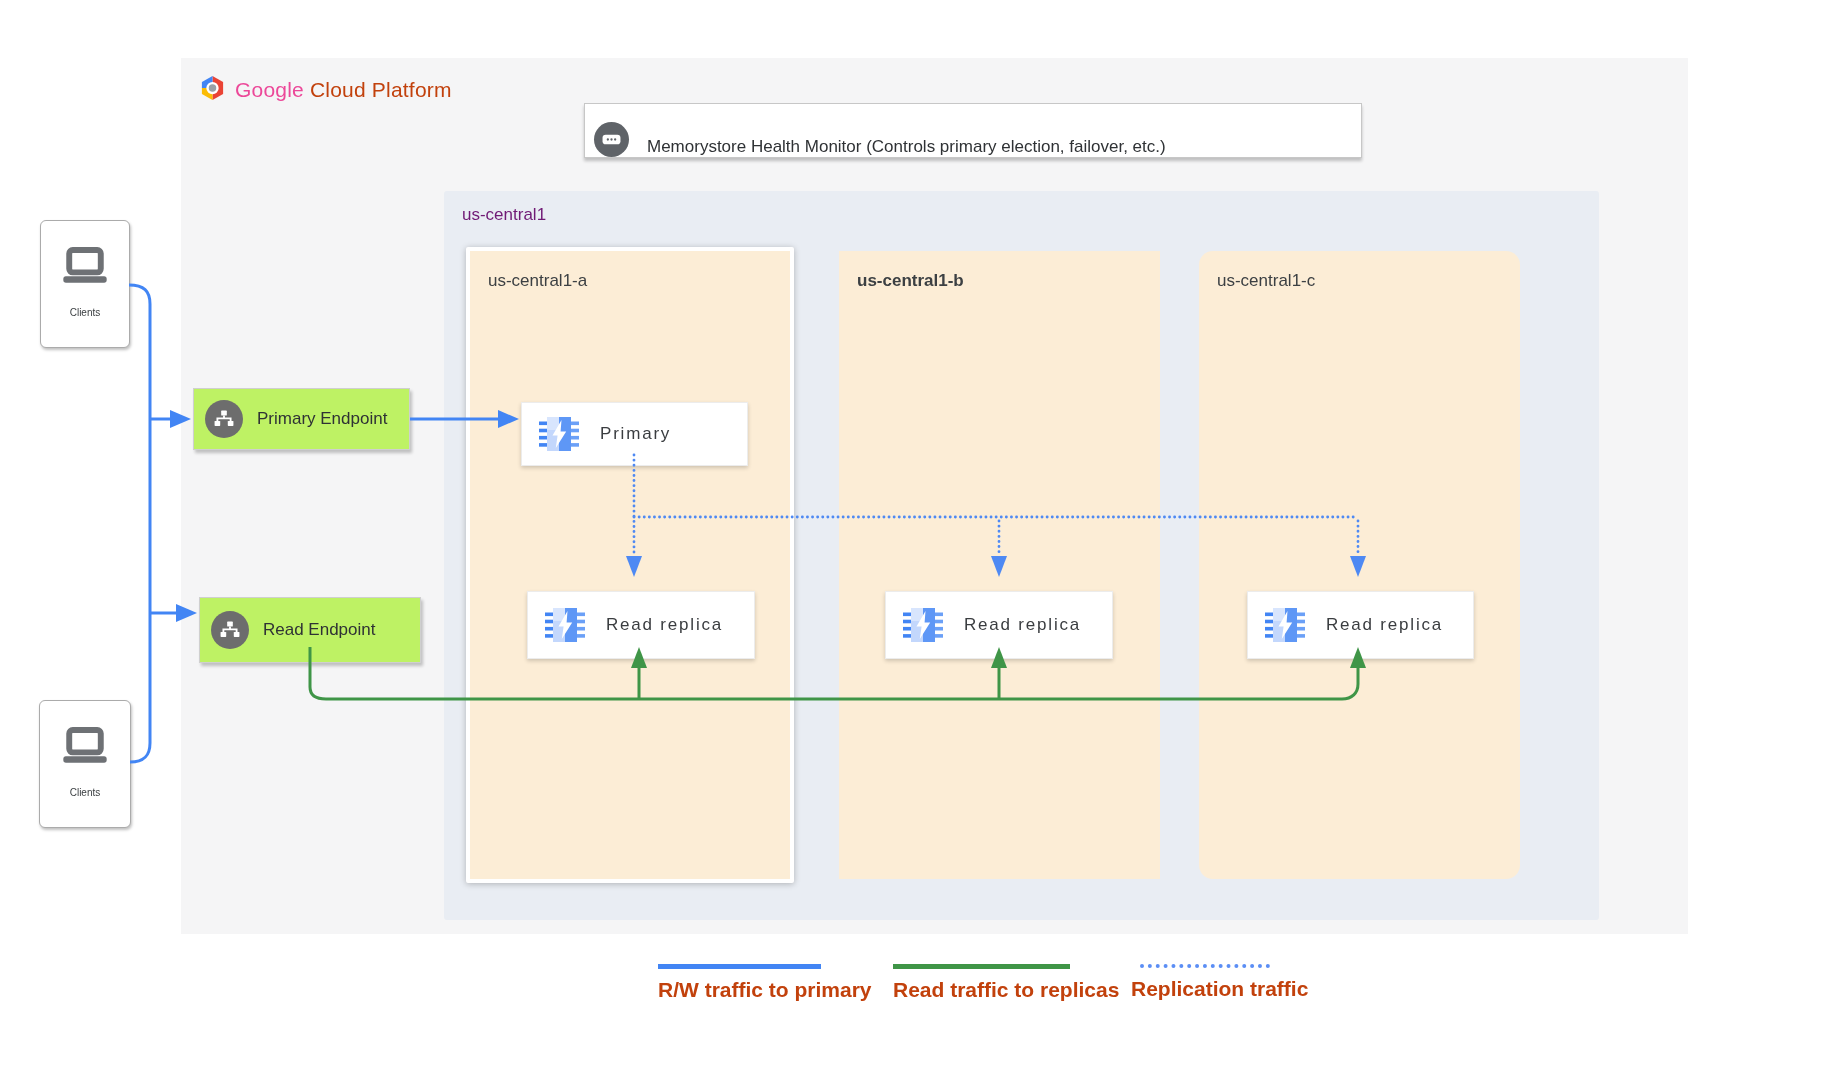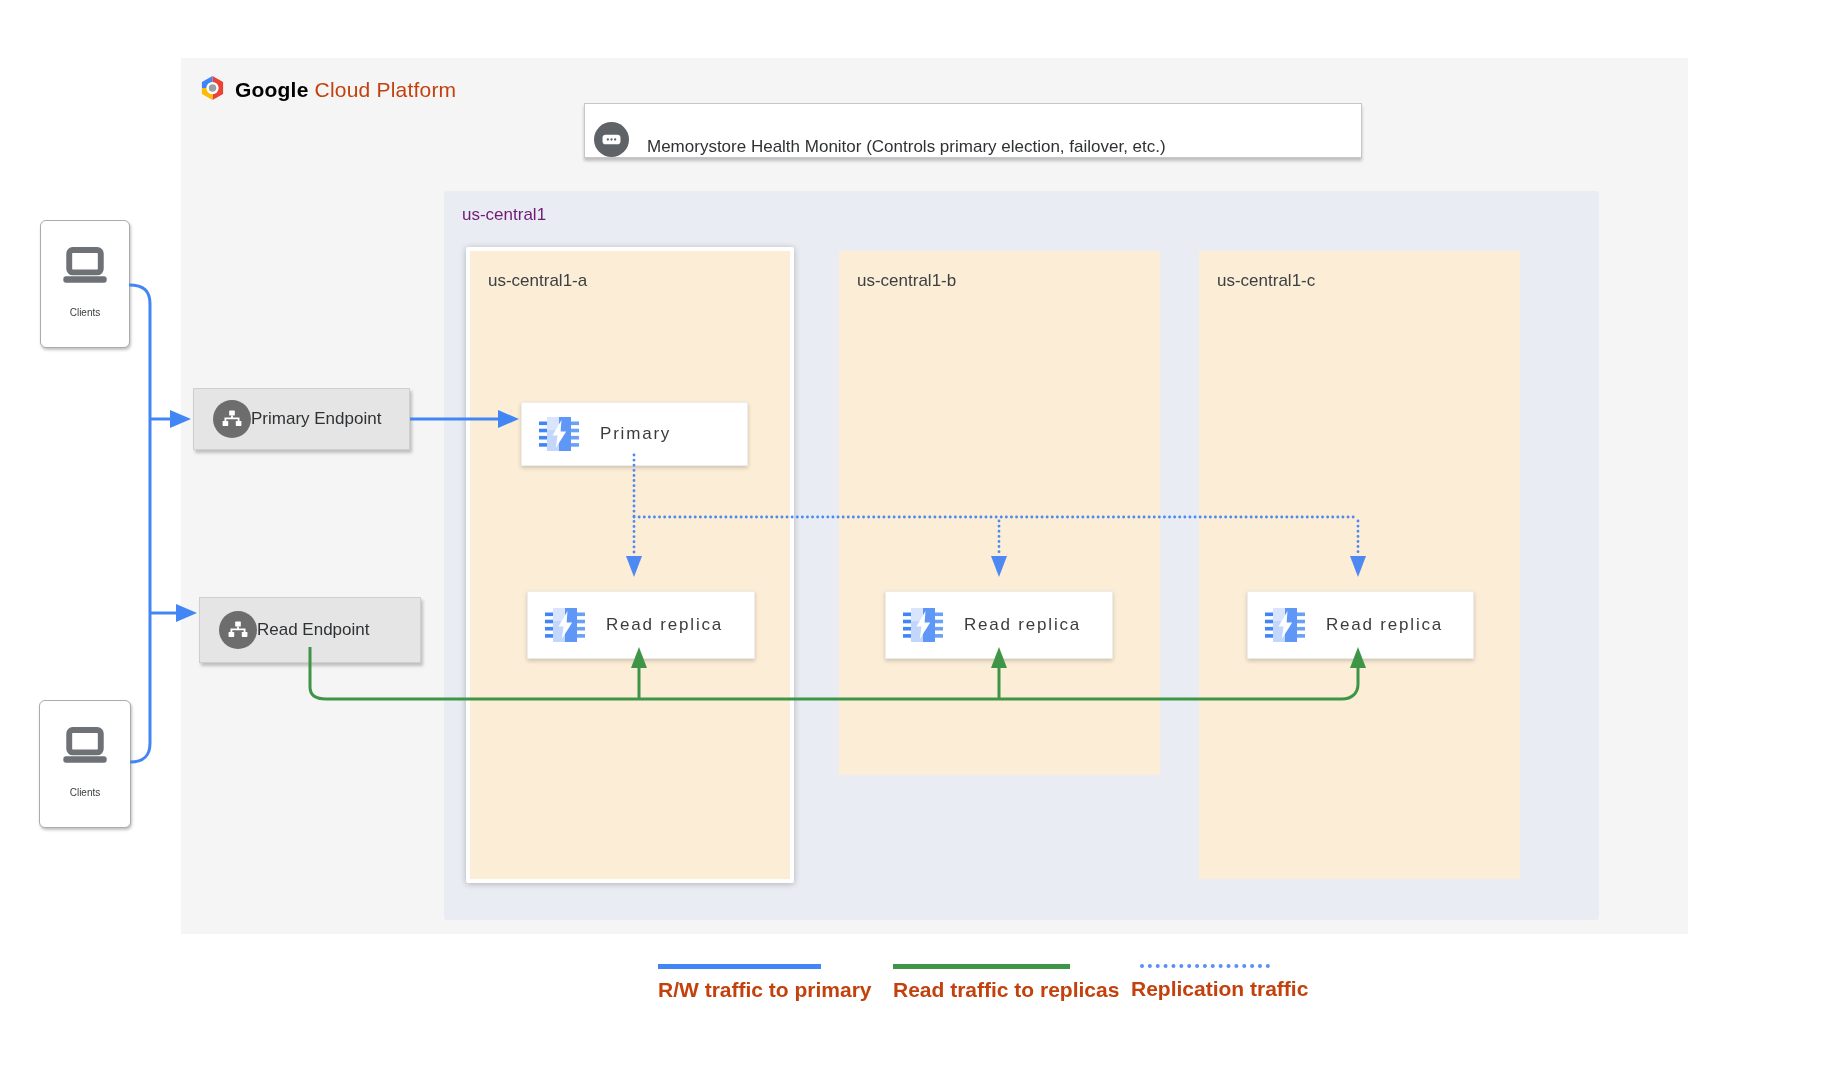--- a/index.html
+++ b/index.html
@@ -4,42 +4,42 @@
 <style>
   html,body{margin:0;padding:0;background:#ffffff;}
   body{font-family:"Liberation Sans","DejaVu Sans",sans-serif;color:#3c4043;}
   #stage{position:relative;width:1832px;height:1075px;background:#ffffff;overflow:hidden;}
   .abs{position:absolute;}
   
   .panel{left:181px;top:58px;width:1507px;height:876px;background:#f5f5f6;}
   
   .gcp{left:199px;top:74px;display:flex;align-items:center;gap:9px;}
   .gcp-text{font-size:21px;letter-spacing:.2px;white-space:nowrap;}
-  .gcp-bold{color:#000000;font-weight:700;margin-top:35px;}
+  .gcp-bold{color:#ec4899;font-weight:400;margin-top:35px;}
   .gcp-light{color:#c2410c;font-weight:400;}
   
   .monitor{left:584px;top:103px;width:778px;height:55px;background:#ffffff;border:1px solid #c7c7c7;
            box-shadow:0 3px 3px rgba(0,0,0,.22);display:flex;align-items:flex-end;gap:18px;padding-left:9px;box-sizing:border-box;}
   .monitor-label{font-size:17px;color:#2f3235;}
   .circle-icon{border-radius:50%;display:flex;align-items:center;justify-content:center;flex:none;}
   .monitor-icon{width:35px;height:35px;background:#5f6368;}
   
   .region{left:444px;top:191px;width:1155px;height:729px;background:#e9edf3;border-radius:3px;}
   .region-label{left:18px;top:14px;font-size:17px;color:#701a75;position:absolute;}
   .zone{background:#fcedd6;box-sizing:border-box;}
   .zone-a{left:466px;top:247px;width:328px;height:636px;border:4px solid #ffffff;box-shadow:0 1px 6px rgba(0,0,0,.25);border-radius:2px;}
-  .zone-b{left:839px;top:251px;width:321px;height:524px;}
-  .zone-c{left:1199px;top:251px;width:321px;height:628px;}
+  .zone-b{left:839px;top:251px;width:321px;height:628px;font-weight:bold;}
+  .zone-c{left:1199px;top:251px;width:321px;height:628px;border-radius:14px;}
   .zone-label{position:absolute;left:18px;top:20px;font-size:17px;color:#3c4043;}
   
   .node{background:#ffffff;border:1px solid #ececec;box-shadow:0 2px 4px rgba(0,0,0,.18);
         display:flex;align-items:center;gap:21px;padding-left:17px;box-sizing:border-box;margin-top:13px;}
   .node-label{font-size:17px;letter-spacing:1.8px;color:#3a3d40;white-space:nowrap;}
-  .ep{background:#e5e5e5;border:1px solid #cfcfcf;box-shadow:2px 3px 3px rgba(0,0,0,.22);
-      display:flex;align-items:center;padding-left:19px;box-sizing:border-box;}
+  .ep{background:#bef264;border:1px solid #cfcfcf;box-shadow:2px 3px 3px rgba(0,0,0,.22);
+      display:flex;align-items:center;gap:14px;padding-left:11px;box-sizing:border-box;}
   .ep-label{font-size:17px;color:#2f3235;white-space:nowrap;}
   .ep-icon{width:38px;height:38px;background:#6d6d6d;}
   .box-primary{left:521px;top:389px;width:227px;height:64px;}
   .box-replica-a{left:527px;top:578px;width:228px;height:68px;}
   .box-replica-b{left:885px;top:578px;width:228px;height:68px;}
   .box-replica-c{left:1247px;top:578px;width:227px;height:68px;}
   .box-ep-primary{left:193px;top:388px;width:217px;height:62px;}
   .box-ep-read{left:199px;top:597px;width:222px;height:66px;}
   
   .clients{background:#ffffff;border:1px solid #ababab;border-radius:6px;box-shadow:1px 2px 3px rgba(0,0,0,.25);

